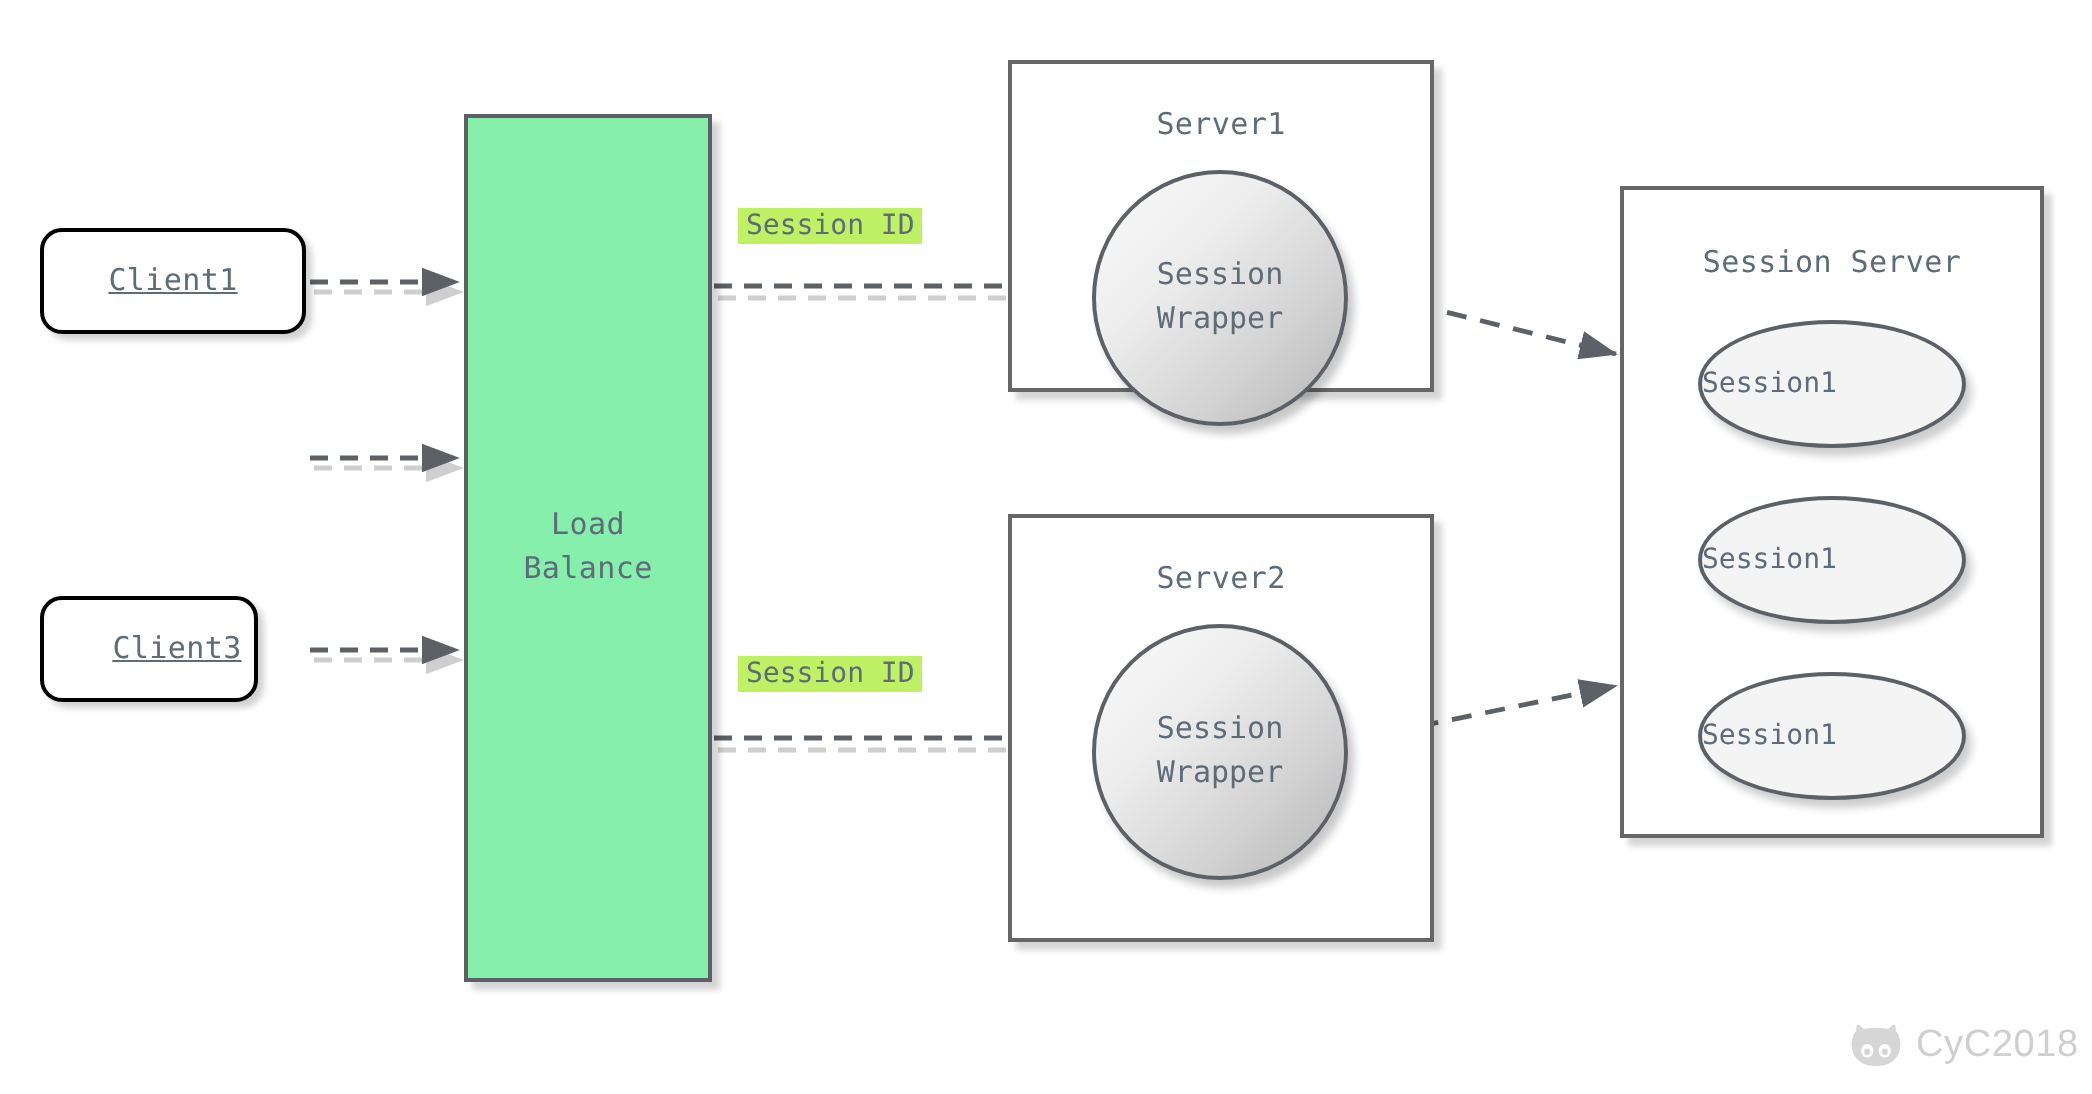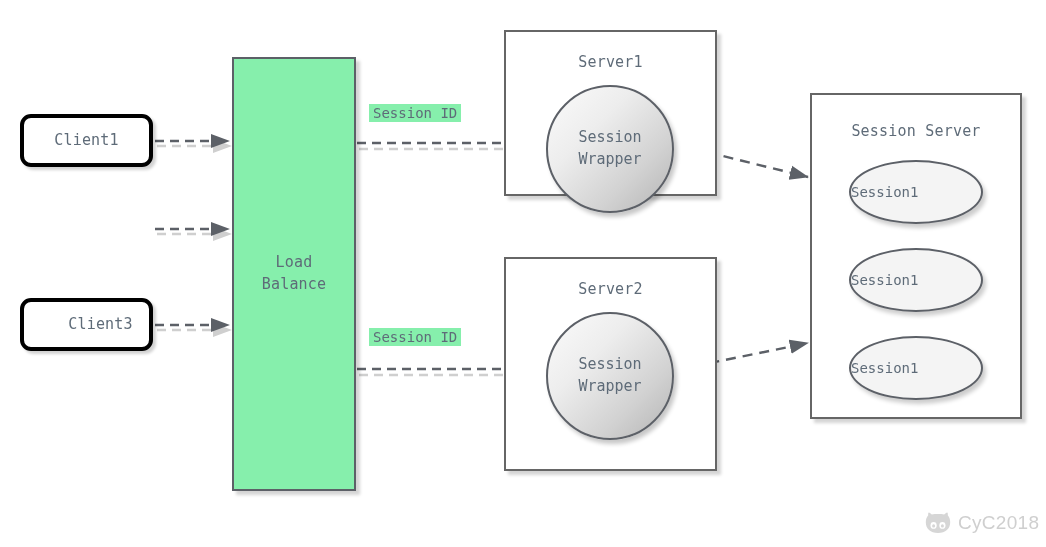--- a/index.html
+++ b/index.html
@@ -26,23 +26,24 @@
     text-align: center;
     color: #5e6b78;
     font-size: 15px;
     line-height: 1.45;
     letter-spacing: .2px;
   }
 
   
   .client-box {
     background: #ffffff;
-    border: 4px solid #000000;
+    border: 2px solid #000000;
     border-radius: 11px;
     box-shadow: 3px 3px 3px rgba(0,0,0,.18);
+    text-decoration: underline;
   }
 
   
   .lb-box {
     background: #86efac;
     border: 2px solid #5c6067;
     box-shadow: 4px 4px 3px rgba(0,0,0,.17);
     flex-direction: column;
   }
 
@@ -89,21 +90,21 @@
     display: flex;
     align-items: center;
     color: #5e6b78;
     font-size: 14px;
     box-sizing: border-box;
   }
 
   
   .edge-label {
     position: absolute;
-    background: #86efac;
+    background: #bef264;
     color: #5e6b78;
     font-size: 14px;
     padding: 1px 4px;
     white-space: nowrap;
   }
 
   
   #edges {
     position: absolute;
     left: 0;
@@ -172,21 +173,21 @@
     <g>
       <path d="M676,370 L808,343" stroke="#5c6067" stroke-width="2.4" stroke-dasharray="10 7" fill="none" marker-end="url(#ah)"></path>
     </g>
   </svg>
 
   <div class="node client-box" style="left:20px; top:114px; width:133px; height:53px;">
     <span>Client1</span>
   </div>
 
 
-  <div class="node client-box" style="left:20px; top:298px; width:133px; height:53px;padding-left:28px;">
+  <div class="node client-box" style="left:20px; top:298px; width:109px; height:53px;padding-left:28px;">
     <span>Client3</span>
   </div>
 
   <div class="node lb-box" style="left:232px; top:57px; width:124px; height:434px;">
     <span>Load</span>
     <span>Balance</span>
   </div>
 
   <div class="node server-box" style="left:504px; top:30px; width:213px; height:166px;">
     <div class="server-title" style="top:20px;">Server1</div>

